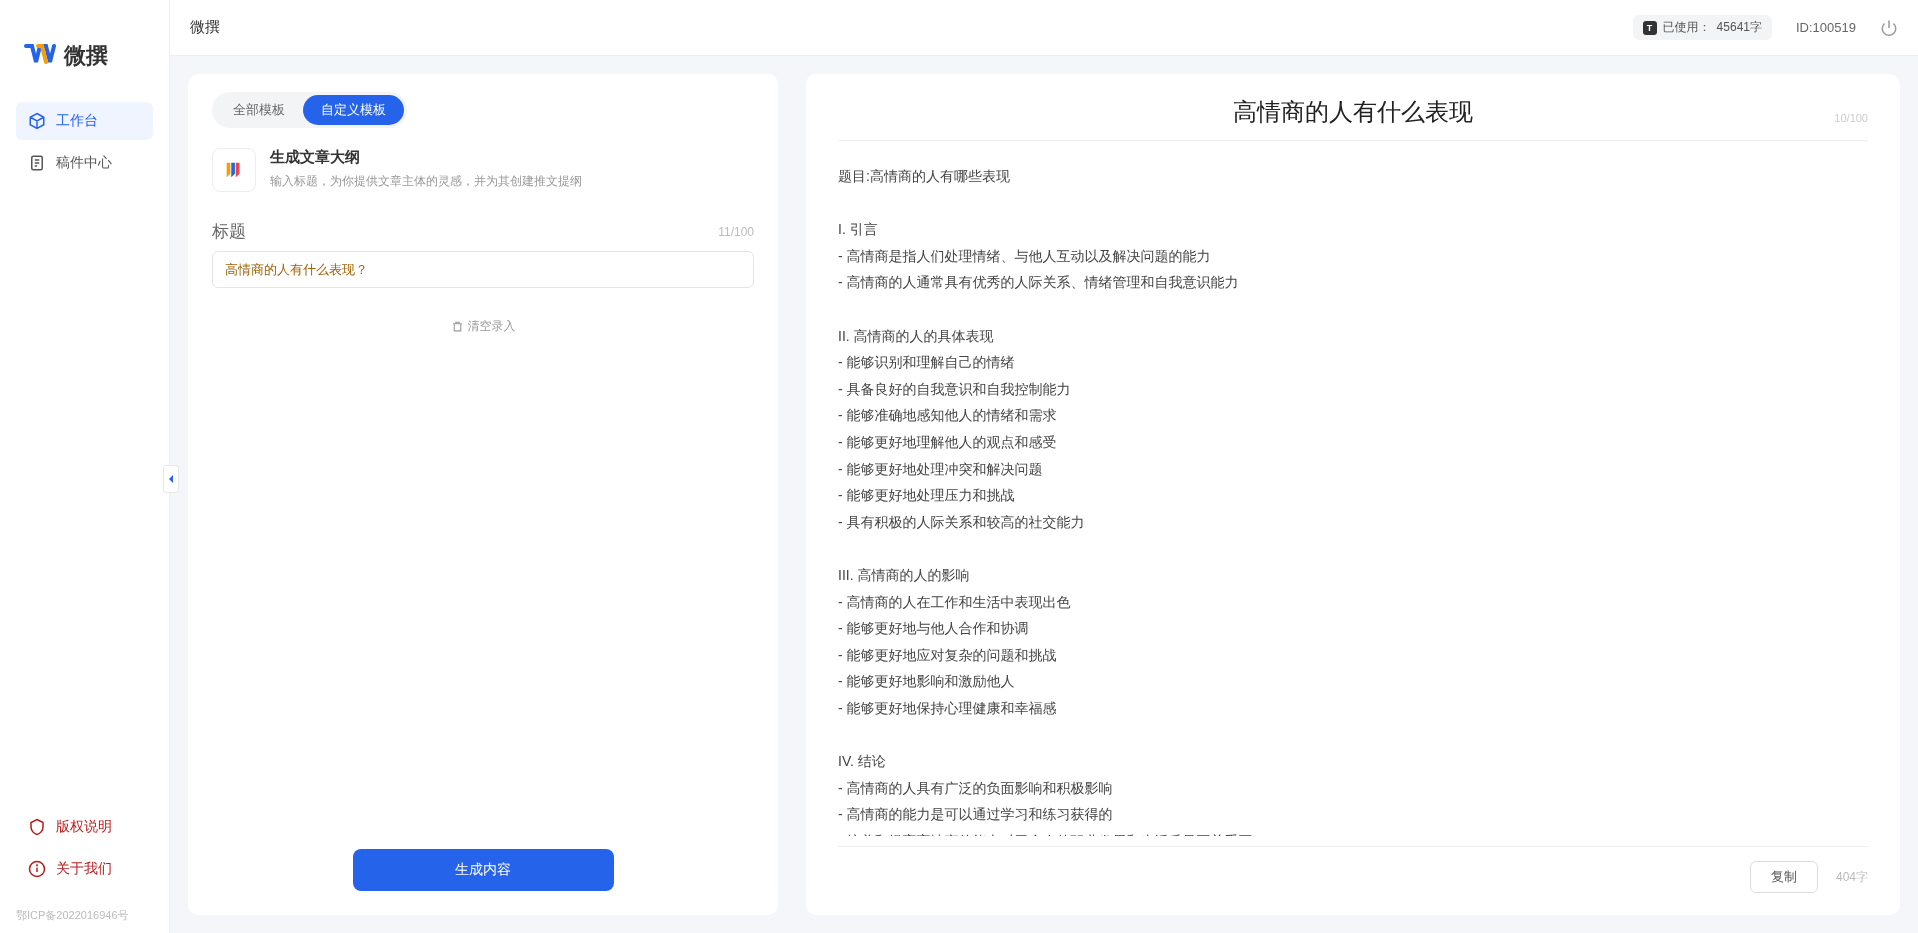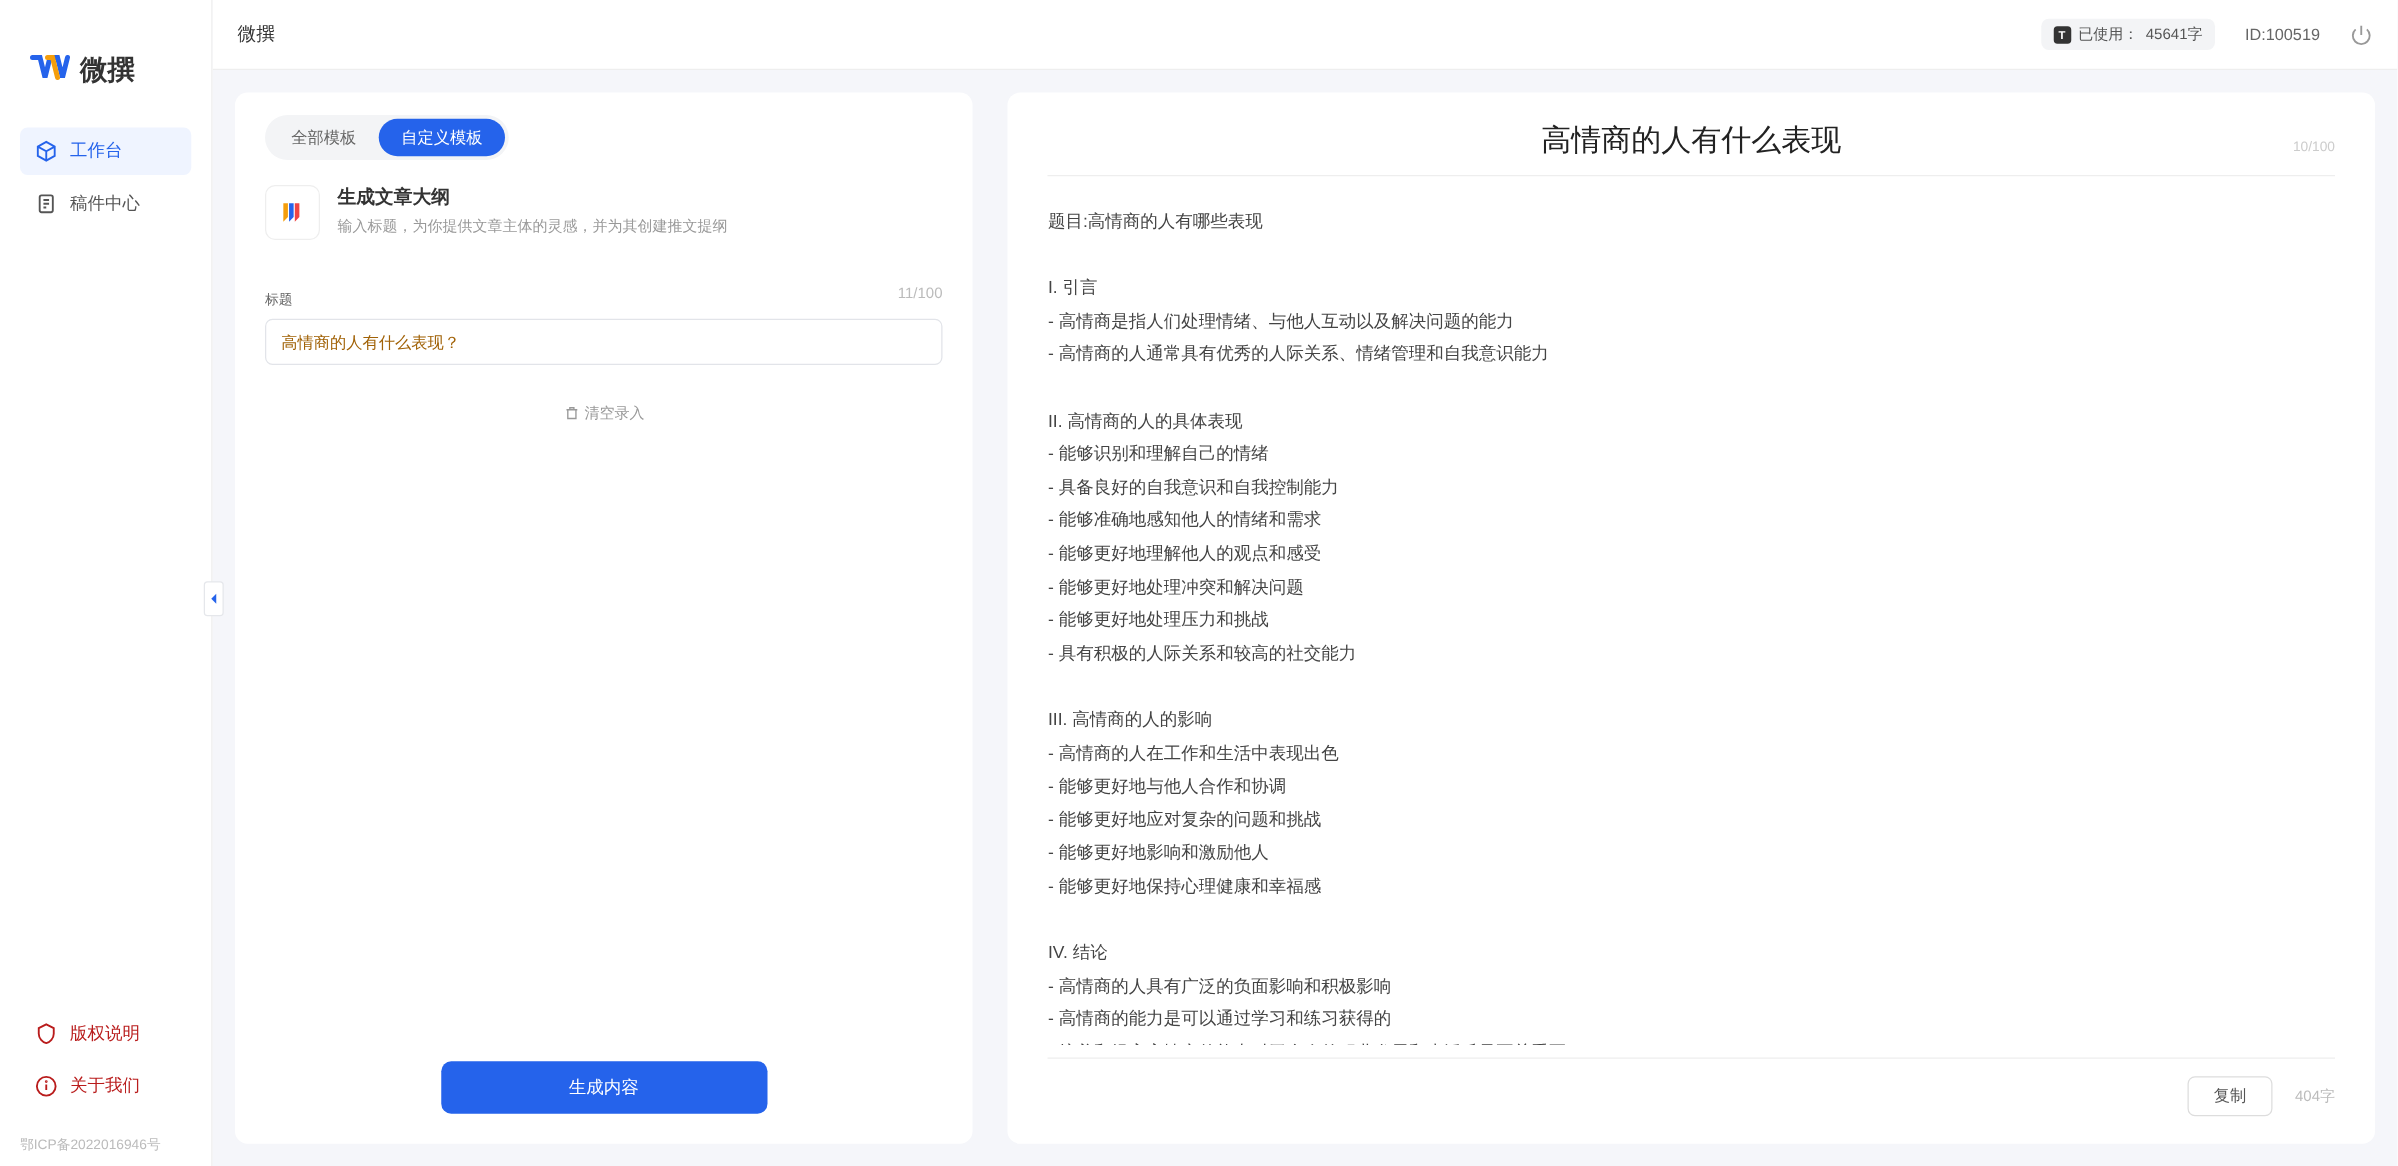--- a/index.html
+++ b/index.html
@@ -42,21 +42,21 @@
     .tab { padding: 6px 18px; border-radius: 16px; font-size: 13px; cursor: pointer; color: #666; }
     .tab.active { background: #2563eb; color: #fff; }
     
     .tool-card { display: flex; gap: 14px; margin-bottom: 28px; }
     .tool-icon-box { width: 44px; height: 44px; border-radius: 8px; border: 1px solid #eee; display: flex; align-items: center; justify-content: center; font-size: 20px; }
     .tool-title { font-size: 15px; font-weight: 600; color: #333; margin-bottom: 6px; }
     .tool-desc { font-size: 12px; color: #999; }
     
     .form-section { margin-bottom: 16px; }
     .form-label-row { display: flex; justify-content: space-between; align-items: center; margin-bottom: 8px; }
-    .form-label { font-size: 11px; color: #666; margin-top: 12px; }
+    .form-label { font-size: 17px; color: #666; }
     .char-count { font-size: 12px; color: #bbb; }
     .text-input { width: 100%; padding: 10px 12px; border: 1px solid #e2e4e9; border-radius: 6px; font-size: 13px; color: #a16207; outline: none; }
     
     .clear-link { display: flex; align-items: center; justify-content: center; gap: 4px; font-size: 12px; color: #999; margin-top: 14px; cursor: pointer; }
     .clear-link .icon { width: 13px; height: 13px; }
     
     .left-spacer { flex: 1; }
     .generate-btn { background: #2563eb; color: #fff; border: none; border-radius: 8px; padding: 12px; font-size: 14px; cursor: pointer; width: 261px; margin: 0 auto 6px; display: block; }
     
     

